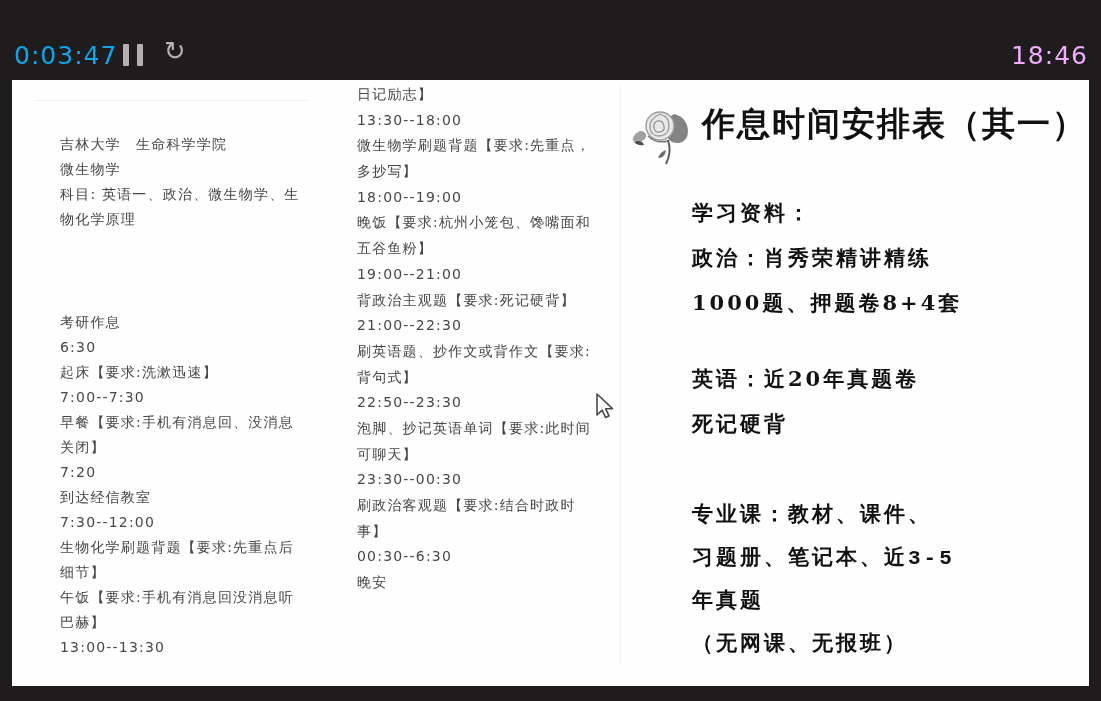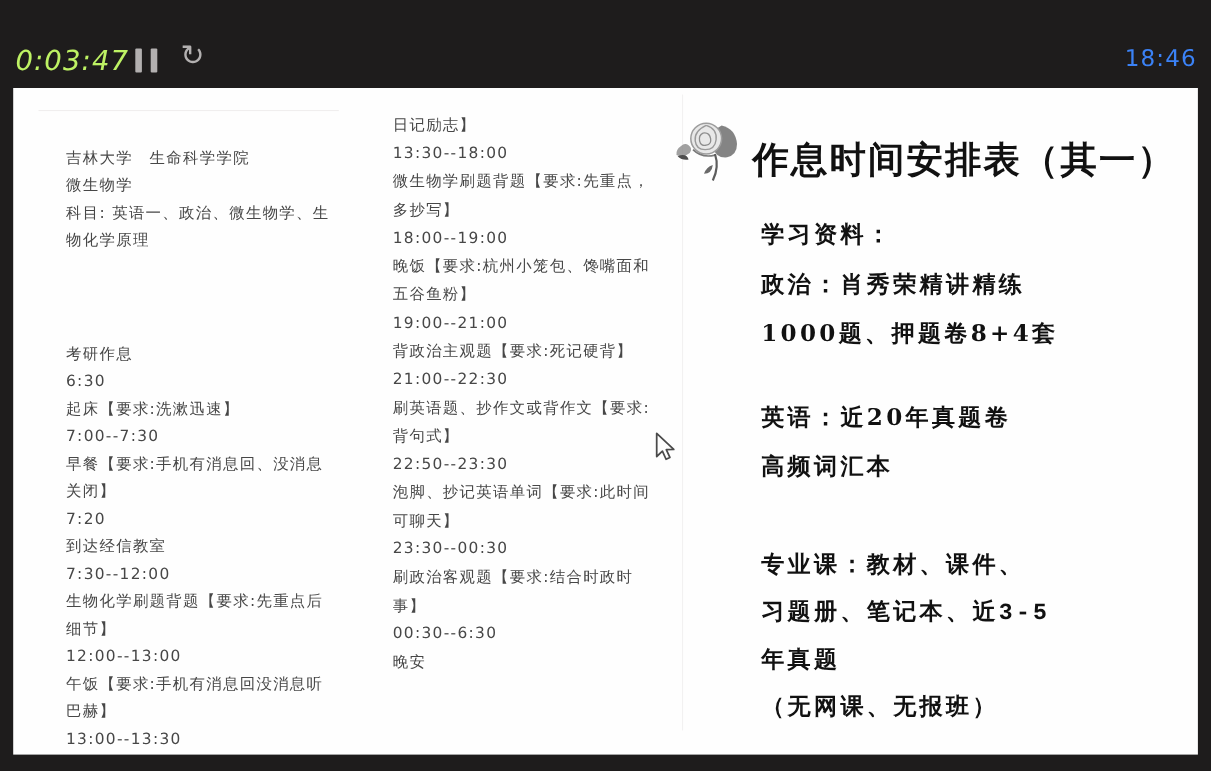--- a/index.html
+++ b/index.html
@@ -1,44 +1,44 @@
 <!DOCTYPE html>
 <html><head>
 <meta charset="utf-8">
 <style>
   * { margin:0; padding:0; box-sizing:border-box; }
   html,body { width:1101px; height:701px; overflow:hidden; background:#1e1c1c;
               font-family:"DejaVu Sans", "Liberation Sans", sans-serif; }
 
   
   .topbar { position:absolute; left:0; top:0; width:1101px; height:80px; background:#1e1c1c; }
-  .timer { position:absolute; left:14px; top:41px; font-size:25px; color:#bef264; letter-spacing:1px;font-style:italic; }
+  .timer { position:absolute; left:14px; top:41px; font-size:25px; color:#0ea5e9; letter-spacing:1px; }
   .pause-btn { position:absolute; left:123px; top:44px; width:20px; height:22px; cursor:pointer; }
   .pause-btn span { position:absolute; top:0; width:6px; height:22px; background:#b3b0b0; border-radius:1px; }
   .pause-btn span:first-child { left:0; }
   .pause-btn span:last-child { right:0; }
   .reload-btn { position:absolute; left:164px; top:36px; font-size:26px; color:#b3b0b0; cursor:pointer;
                 font-family:"DejaVu Sans", sans-serif; }
-  .clock { position:absolute; right:13px; top:41px; font-size:21px; color:#3b82f6; letter-spacing:1px; }
+  .clock { position:absolute; right:13px; top:41px; font-size:25px; color:#f0abfc; letter-spacing:1px; }
 
   
   .page { position:absolute; left:12px; top:80px; width:1077px; height:606px; background:#fefefe; }
   .card-topline { position:absolute; left:23px; top:20px; width:273px; height:1px; background:#f0eeee; }
   .v-divider { position:absolute; left:608px; top:6px; width:1px; height:578px; background:#f2f1f1; }
 
   .col { position:absolute; color:#474747; font-size:14px; letter-spacing:1.2px; white-space:nowrap; }
   .col .line { height:25px; line-height:25px; }
   .col-mid .line { height:25.7px; line-height:25.7px; }
   .col-goal     { left:48px; top:52px; }
   .col-schedule { left:48px; top:190px;margin-top:40px; }
-  .col-mid      { left:345px; top:22px; }
+  .col-mid      { left:345px; top:2px; }
 
   
   .hand { font-family:"DejaVu Serif", "Liberation Serif", serif; color:#111; font-weight:bold; }
-  .title-row { position:absolute; left:600px; top:22px; display:flex; align-items:flex-end; }
+  .title-row { position:absolute; left:618px; top:22px; display:flex; align-items:flex-start; }
   .flower { width:72px; height:66px; flex:0 0 auto; }
   .title-text { font-size:33px; letter-spacing:2px; white-space:nowrap; }
   .hand-section { position:absolute; left:680px; white-space:nowrap; }
   .hand-section .line { height:45px; line-height:45px; font-size:21px; letter-spacing:3px; }
   .sec-1 { top:110px; }
   .sec-2 { top:276px; }
   .sec-3 { top:414px; }
   .sec-3 .line { height:43px; line-height:43px;font-family:Liberation Mono, monospace; }
 
   
@@ -72,21 +72,20 @@
       <div class="line">6:30</div>
       <div class="line">起床【要求:洗漱迅速】</div>
       <div class="line">7:00--7:30</div>
       <div class="line">早餐【要求:手机有消息回、没消息</div>
       <div class="line">关闭】</div>
       <div class="line">7:20</div>
       <div class="line">到达经信教室</div>
       <div class="line">7:30--12:00</div>
       <div class="line">生物化学刷题背题【要求:先重点后</div>
       <div class="line">细节】</div>
-      <div class="line">12:00--13:00</div>
       <div class="line">午饭【要求:手机有消息回没消息听</div>
       <div class="line">巴赫】</div>
       <div class="line">13:00--13:30</div>
     </div>
   <div class="col col-mid">
       <div class="line">日记励志】</div>
       <div class="line">13:30--18:00</div>
       <div class="line">微生物学刷题背题【要求:先重点，</div>
       <div class="line">多抄写】</div>
       <div class="line">18:00--19:00</div>
@@ -122,21 +121,21 @@
     <span class="hand title-text">作息时间安排表（其一）</span>
   </div>
 
   <div class="hand hand-section sec-1">
       <div class="line">学习资料：</div>
       <div class="line">政治：肖秀荣精讲精练</div>
       <div class="line">1000题、押题卷8+4套</div>
     </div>
   <div class="hand hand-section sec-2">
       <div class="line">英语：近20年真题卷</div>
-      <div class="line">高频词汇本</div>
+      <div class="line">死记硬背</div>
     </div>
   <div class="hand hand-section sec-3">
       <div class="line">专业课：教材、课件、</div>
       <div class="line">习题册、笔记本、近3-5</div>
       <div class="line">年真题</div>
       <div class="line">（无网课、无报班）</div>
     </div>
 </div>
 
 <svg class="cursor" width="24" height="30" viewBox="0 0 24 30">

